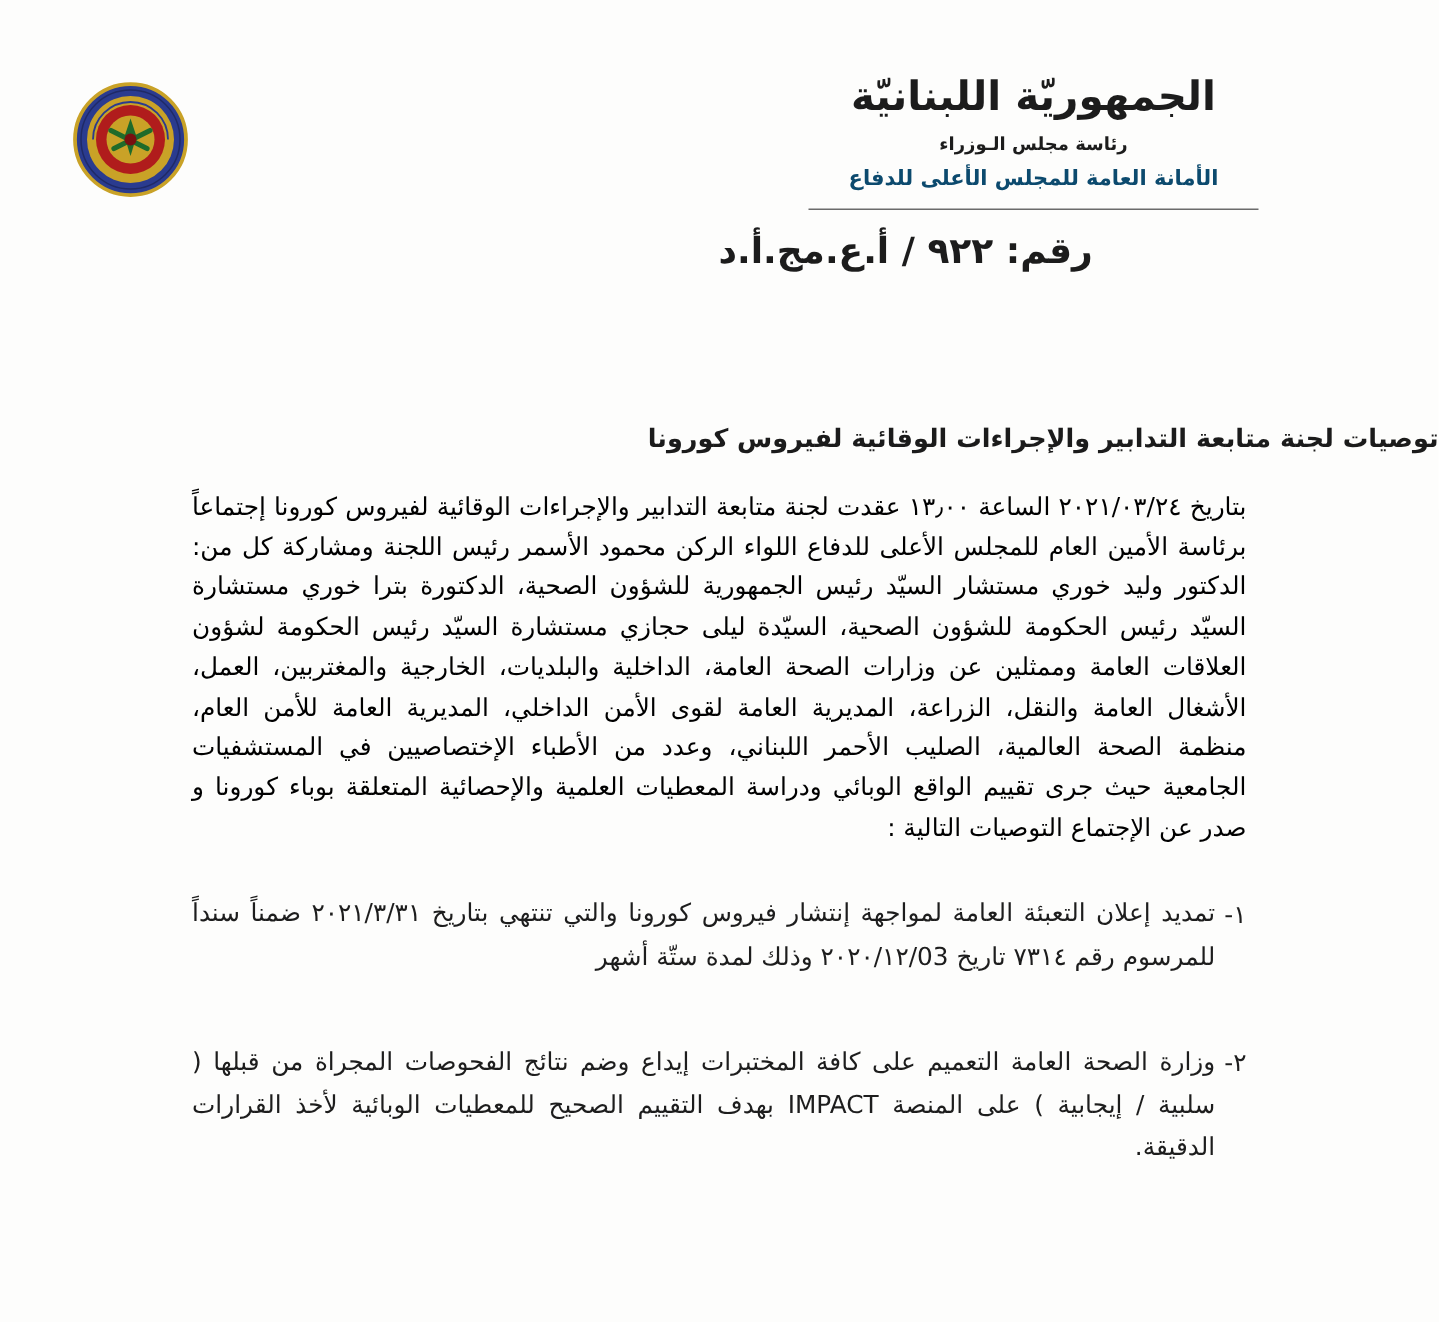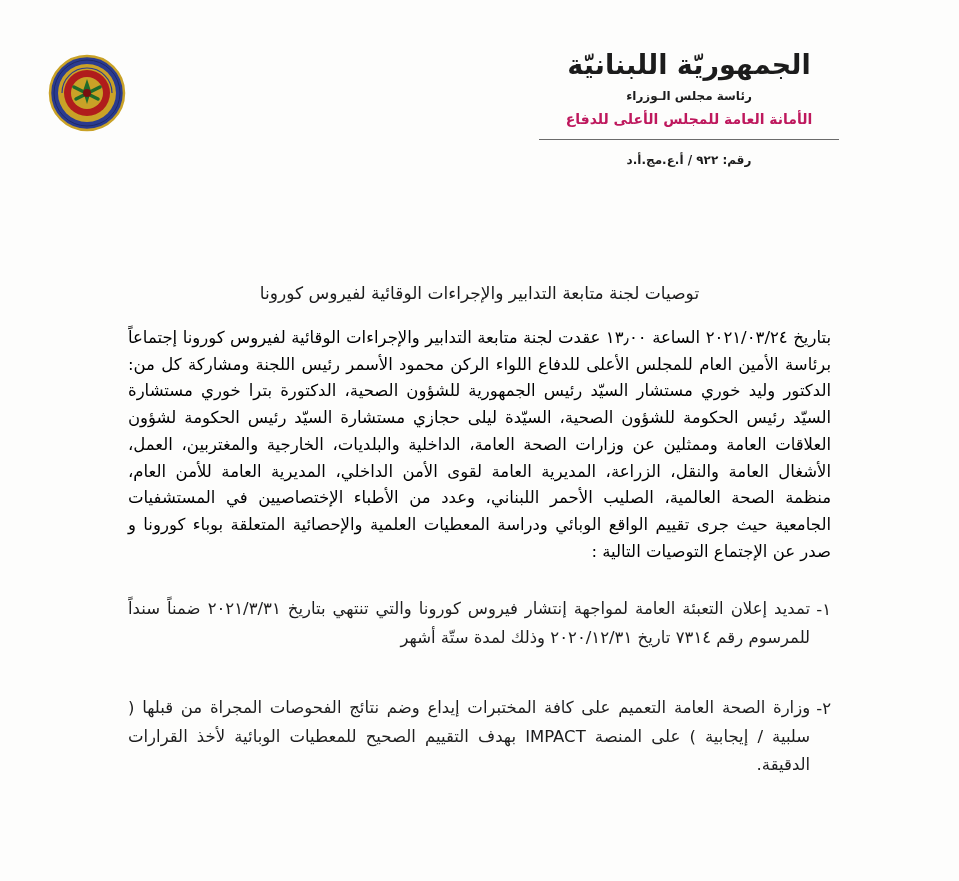--- a/index.html
+++ b/index.html
@@ -58,47 +58,47 @@
   .lh-line2 {
     font-size: 12px;
     font-weight: 700;
     color: #1c1c1c;
     margin-top: 7px;
     letter-spacing: 1px;
   }
   .lh-line3 {
     font-size: 14px;
     font-weight: 700;
-    color: #be185d;
+    color: #0c4a6e;
     margin-top: 8px;
     letter-spacing: 0.5px;
   }
   .lh-rule {
     margin: 12px auto 0 auto;
     width: 300px;
     height: 1px;
     background: #6b6b6b;
   }
   .lh-ref {
     margin-top: 13px;
-    font-size: 12px;
+    font-size: 24px;
     font-weight: 700;
-    text-align: center;
+    text-align: left;
     color: #1c1c1c;
   }
 
   
   .doc-title {
     position: absolute;
     top: 283px;
     left: 0;
     right: 0;
-    text-align: center;
+    text-align: right;
     font-size: 17px;
-    font-weight: 400;
+    font-weight: 700;
     color: #1b1b1b;
   }
 
   .content {
     position: absolute;
     top: 325px;
     right: 128px;
     left: 128px;
   }
 
@@ -168,21 +168,21 @@
   <div class="doc-title">توصيات لجنة متابعة التدابير والإجراءات الوقائية لفيروس كورونا</div>
 
   <div class="content">
 
     <div class="para">بتاريخ ٢٠٢١/٠٣/٢٤ الساعة ١٣٫٠٠ عقدت لجنة متابعة التدابير والإجراءات الوقائية لفيروس كورونا إجتماعاً برئاسة الأمين العام للمجلس الأعلى للدفاع اللواء الركن محمود الأسمر رئيس اللجنة ومشاركة كل من: الدكتور وليد خوري مستشار السيّد رئيس الجمهورية للشؤون الصحية، الدكتورة بترا خوري مستشارة السيّد رئيس الحكومة للشؤون الصحية، السيّدة ليلى حجازي مستشارة السيّد رئيس الحكومة لشؤون العلاقات العامة وممثلين عن وزارات الصحة العامة، الداخلية والبلديات، الخارجية والمغتربين، العمل، الأشغال العامة والنقل، الزراعة، المديرية العامة لقوى الأمن الداخلي، المديرية العامة للأمن العام، منظمة الصحة العالمية، الصليب الأحمر اللبناني، وعدد من الأطباء الإختصاصيين في المستشفيات الجامعية حيث جرى تقييم الواقع الوبائي ودراسة المعطيات العلمية والإحصائية المتعلقة بوباء كورونا و صدر عن الإجتماع التوصيات التالية :</div>
 
     <div class="gap-1"></div>
 
     <div class="item">
       <span class="item-num">١-</span>
-      <span class="item-text">تمديد إعلان التعبئة العامة لمواجهة إنتشار فيروس كورونا والتي تنتهي بتاريخ ٢٠٢١/٣/٣١ ضمناً سنداً للمرسوم رقم ٧٣١٤ تاريخ ٢٠٢٠/١٢/٣١ وذلك لمدة ستّة أشهر</span>
+      <span class="item-text">تمديد إعلان التعبئة العامة لمواجهة إنتشار فيروس كورونا والتي تنتهي بتاريخ ٢٠٢١/٣/٣١ ضمناً سنداً للمرسوم رقم ٧٣١٤ تاريخ ٢٠٢٠/١٢/03 وذلك لمدة ستّة أشهر</span>
     </div>
 
     <div class="gap-2"></div>
 
     <div class="item">
       <span class="item-num">٢-</span>
       <span class="item-text">وزارة الصحة العامة التعميم على كافة المختبرات إيداع وضم نتائج الفحوصات المجراة من قبلها ( سلبية / إيجابية ) على المنصة IMPACT بهدف التقييم الصحيح للمعطيات الوبائية لأخذ القرارات الدقيقة.</span>
     </div>
 
   </div>

